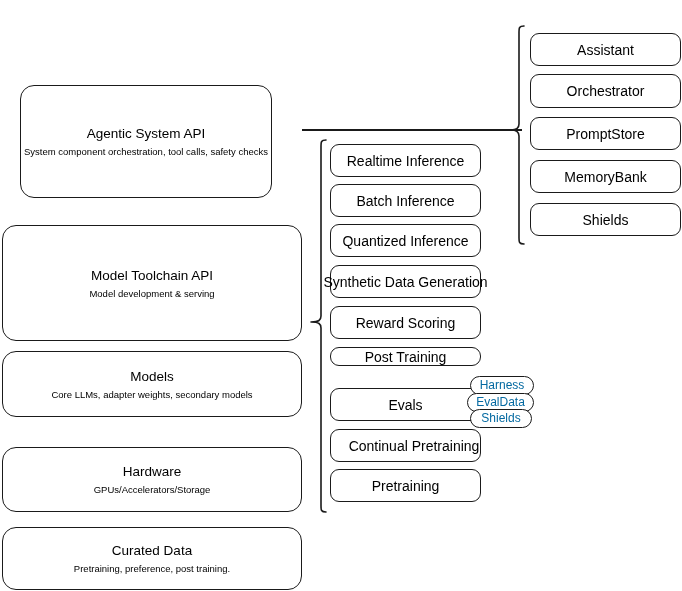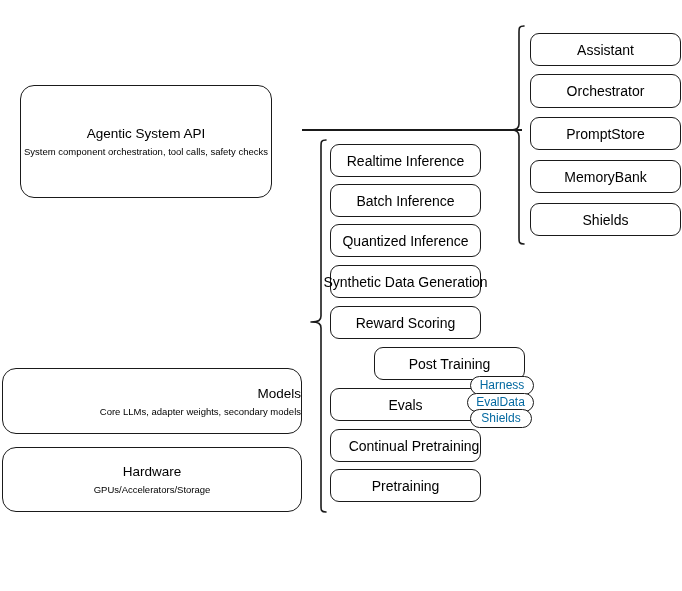--- a/index.html
+++ b/index.html
@@ -99,31 +99,39 @@
 <body>
 
 <div id="canvas">
 
 
   <div class="layer-box" style="left:20px; top:85px; width:252px; height:113px;">
     <div class="layer-title">Agentic System API</div>
     <div class="layer-sub">System component orchestration, tool calls, safety checks</div>
   </div>
 
-
-  <div class="layer-box" style="left:2px; top:368px; width:300px; height:66px;align-items:flex-end;">
+  <div class="layer-box" style="left:2px; top:225px; width:300px; height:116px;">
+    <div class="layer-title">Model Toolchain API</div>
+    <div class="layer-sub">Model development &amp; serving</div>
+  </div>
+
+  <div class="layer-box" style="left:2px; top:351px; width:300px; height:66px;">
     <div class="layer-title">Models</div>
     <div class="layer-sub">Core LLMs, adapter weights, secondary models</div>
   </div>
 
   <div class="layer-box" style="left:2px; top:447px; width:300px; height:65px;">
     <div class="layer-title">Hardware</div>
     <div class="layer-sub">GPUs/Accelerators/Storage</div>
   </div>
 
+  <div class="layer-box" style="left:2px; top:527px; width:300px; height:63px;">
+    <div class="layer-title">Curated Data</div>
+    <div class="layer-sub">Pretraining, preference, post training.</div>
+  </div>
 
   <div class="connector-line" style="left:302px; top:129px; width:220px;"></div>
 
   <svg class="brace" style="left:510px; top:24px;" width="16" height="224" viewBox="0 0 16 224">
     <path d="M 14 2
              C 9 2, 9 4, 9 8
              L 9 100
              C 9 104, 7 106, 1 106
              C 7 106, 9 108, 9 112
              L 9 214
@@ -148,21 +156,21 @@
   </div>
   <div class="pill-box" style="left:330px; top:224px; width:151px; height:33px;">
     <span class="pill-label">Quantized Inference</span>
   </div>
   <div class="pill-box" style="left:330px; top:265px; width:151px; height:33px;">
     <span class="pill-label">Synthetic Data Generation</span>
   </div>
   <div class="pill-box" style="left:330px; top:306px; width:151px; height:33px;">
     <span class="pill-label">Reward Scoring</span>
   </div>
-  <div class="pill-box" style="left:330px; top:347px; width:151px; height:33px;margin-left:44px;">
+  <div class="pill-box" style="left:330px; top:347px; width:151px; height:19px;">
     <span class="pill-label">Post Training</span>
   </div>
   <div class="pill-box" style="left:330px; top:388px; width:151px; height:33px;">
     <span class="pill-label">Evals</span>
   </div>
   <div class="pill-box" style="left:330px; top:429px; width:151px; height:33px;padding-left:17px;">
     <span class="pill-label">Continual Pretraining</span>
   </div>
   <div class="pill-box" style="left:330px; top:469px; width:151px; height:33px;">
     <span class="pill-label">Pretraining</span>

